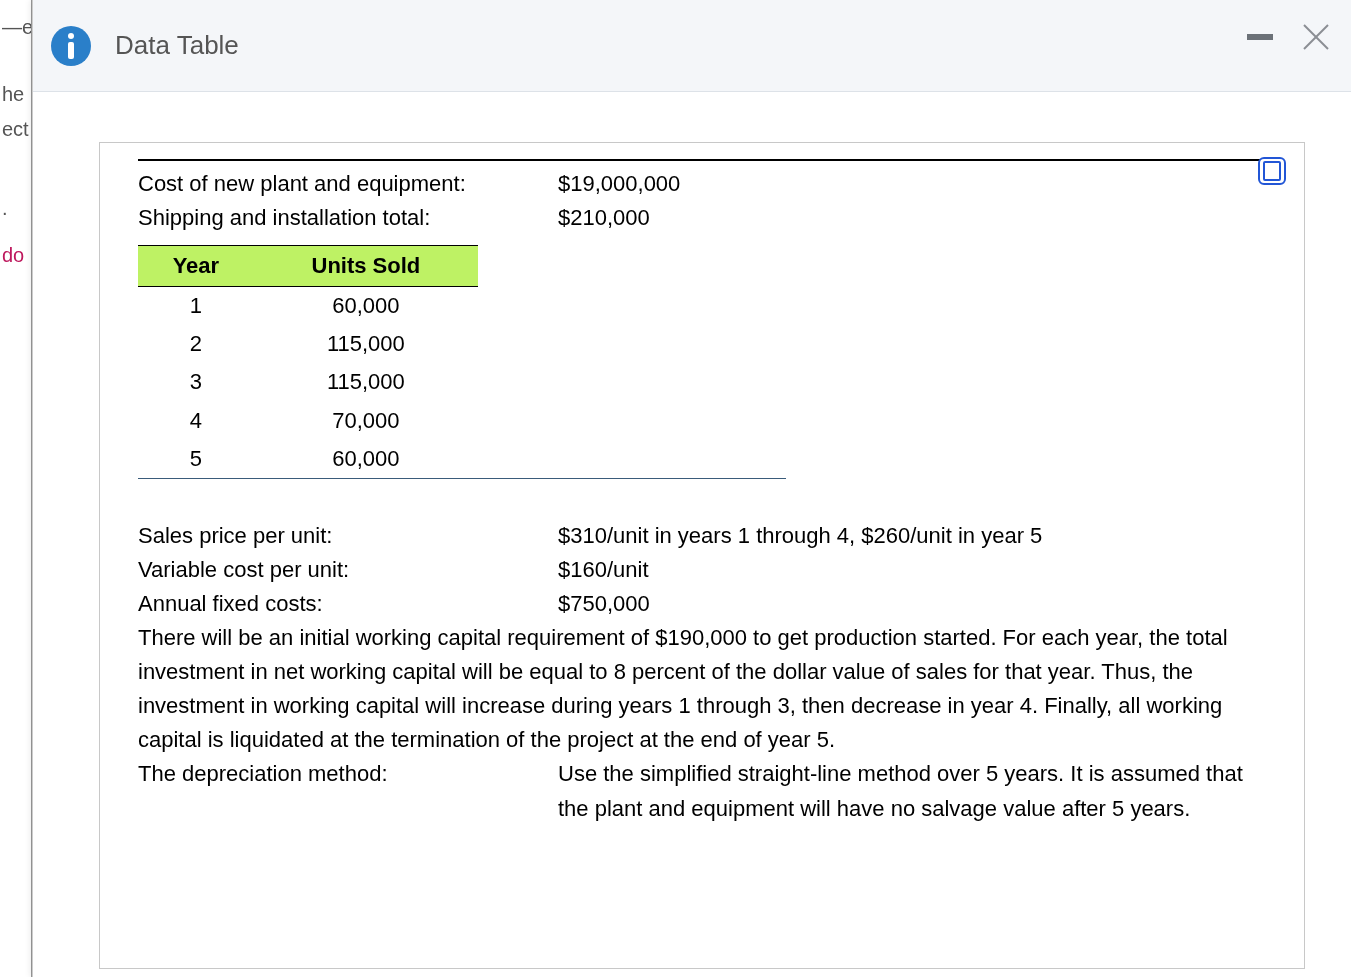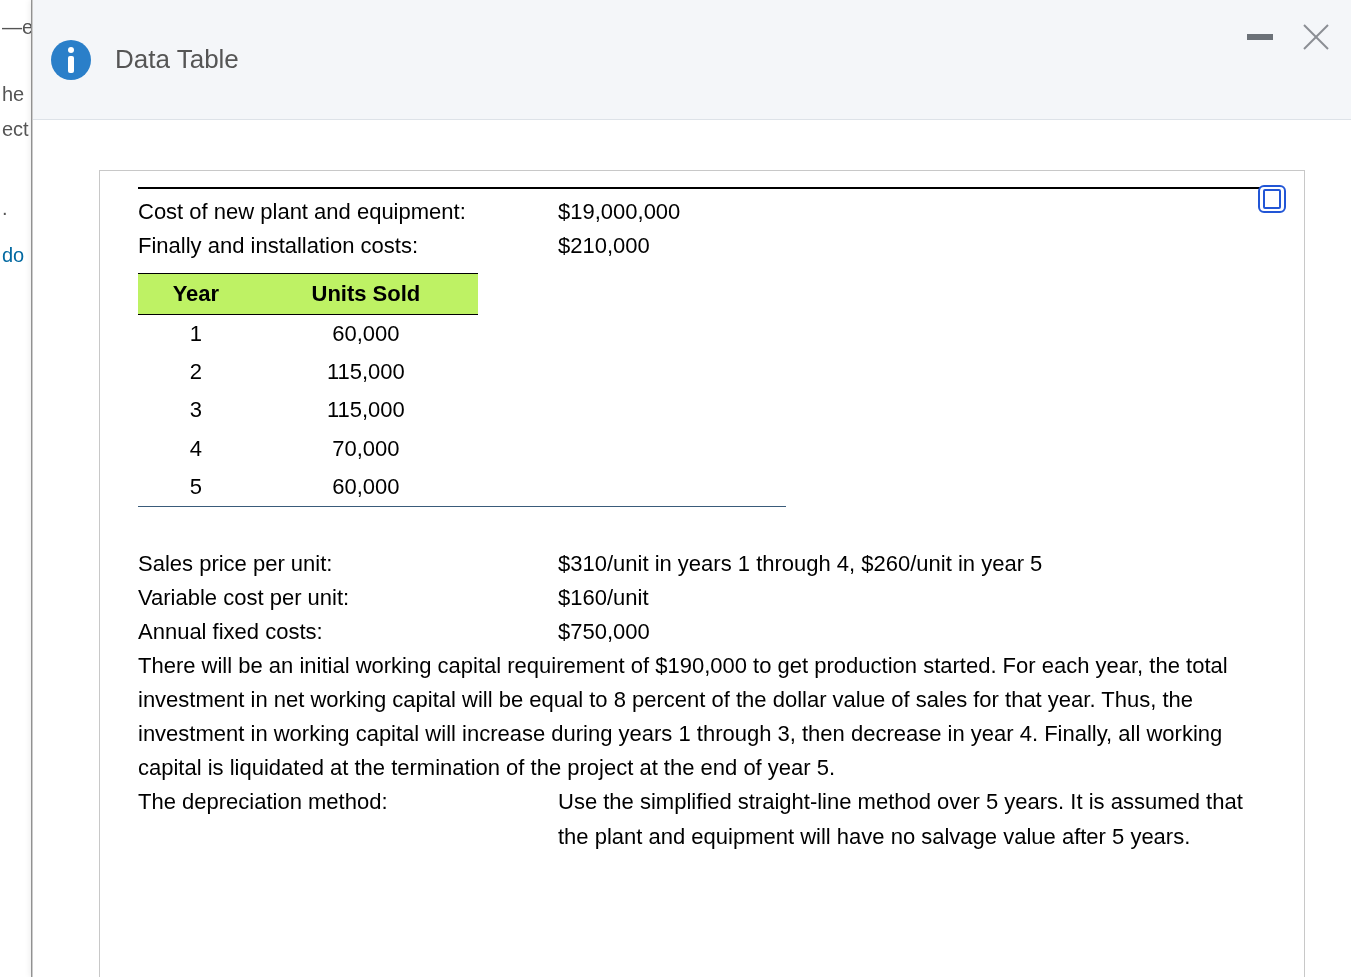--- a/index.html
+++ b/index.html
@@ -19,33 +19,33 @@
       width: 32px;
       height: 100%;
       background: #fff;
       border-right: 1px solid #999;
       color: #555;
       font-size: 20px;
       padding-top: 10px;
       overflow: hidden;
     }
     .left-strip .frag { display: block; padding: 6px 0 6px 2px; white-space: nowrap; }
-    .left-strip .blue { color: #0369a1; }
+    .left-strip .blue { color: #be185d; }
     .dialog {
       position: absolute;
       left: 32px;
       top: 0;
       right: 0;
       bottom: 0;
       background: #fff;
       border-left: 1px solid #ccc;
       box-shadow: -2px 0 6px rgba(0,0,0,0.08);
     }
     .header {
-      height: 120px;
+      height: 92px;
       background: #f4f6f9;
       border-bottom: 1px solid #dde2e8;
       display: flex;
       align-items: center;
       padding: 0 30px 0 18px;
       position: relative;
     }
     .info-badge {
       width: 40px; height: 40px;
       border-radius: 50%;
@@ -163,21 +163,21 @@
   <div class="content-wrap">
     <div class="doc">
       <div class="doc-icon"></div>
       <div class="top-rule"></div>
 
       <div class="row">
         <div class="label-col">Cost of new plant and equipment:</div>
         <div class="value-col">$19,000,000</div>
       </div>
       <div class="row">
-        <div class="label-col">Finally and installation costs:</div>
+        <div class="label-col">Shipping and installation total:</div>
         <div class="value-col">$210,000</div>
       </div>
       <div class="row">
         <div class="value-col">
           <table class="units-table">
             <thead>
               <tr>
                 <th>Year</th>
                 <th>Units Sold</th>
               </tr>

